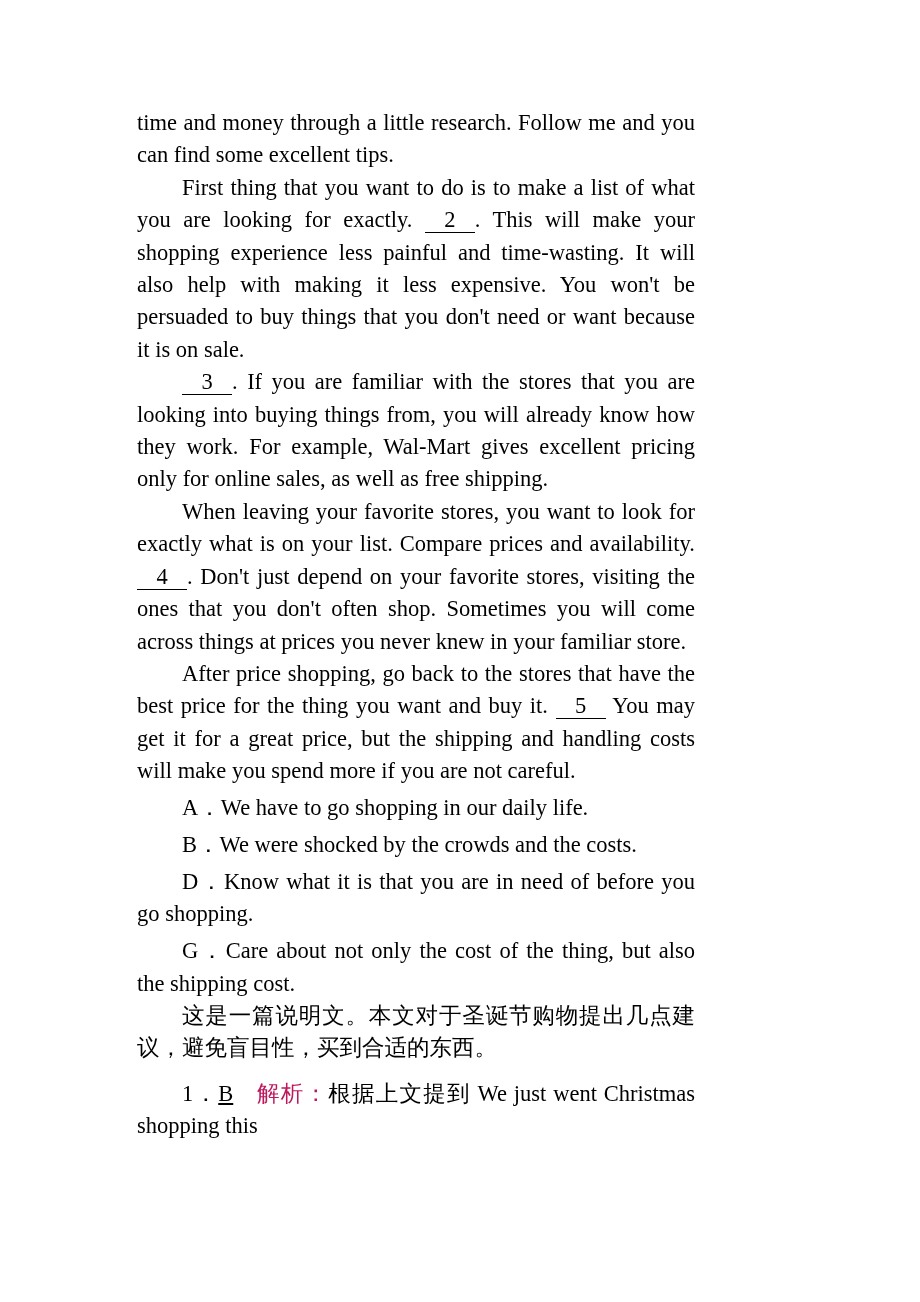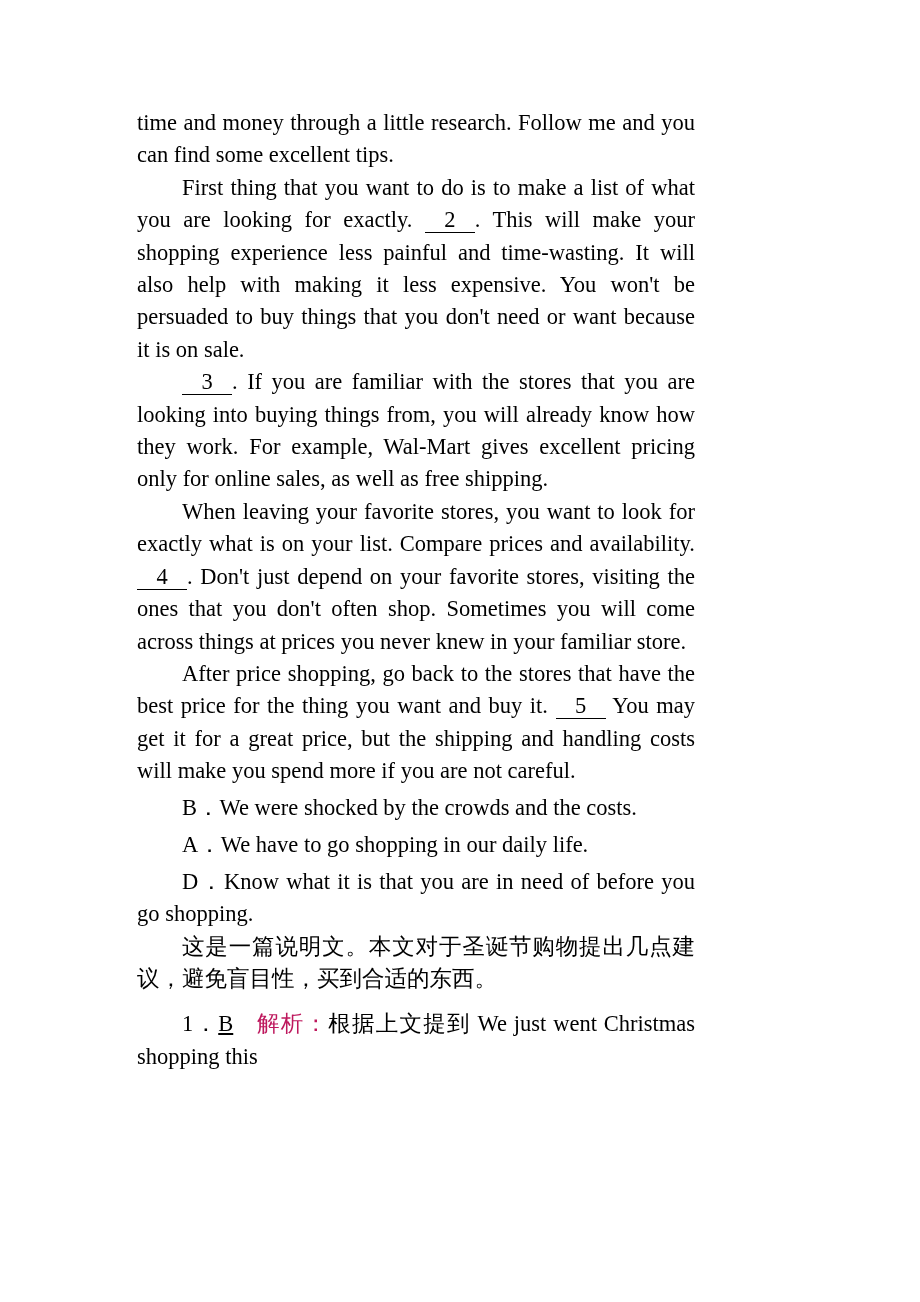--- a/index.html
+++ b/index.html
@@ -37,19 +37,20 @@
 </head>
 <body>
 
 <div class="page">
   <div id="content">
       <p class="para"><span>time and money through a little research. Follow me and you can find some excellent tips.</span></p>
       <p class="para indent"><span>First thing that you want to do is to make a list of what you are looking for exactly. </span><span class="blank">2</span><span>. This will make your shopping experience less painful and time-wasting. It will also help with making it less expensive. You won't be persuaded to buy things that you don't need or want because it is on sale.</span></p>
       <p class="para indent"><span class="blank">3</span><span>. If you are familiar with the stores that you are looking into buying things from, you will already know how they work. For example, Wal-Mart gives excellent pricing only for online sales, as well as free shipping.</span></p>
       <p class="para indent"><span>When leaving your favorite stores, you want to look for exactly what is on your list. Compare prices and availability. </span><span class="blank">4</span><span>. Don't just depend on your favorite stores, visiting the ones that you don't often shop. Sometimes you will come across things at prices you never knew in your familiar store.</span></p>
       <p class="para indent"><span>After price shopping, go back to the stores that have the best price for the thing you want and buy it. </span><span class="blank">5</span><span> You may get it for a great price, but the shipping and handling costs will make you spend more if you are not careful.</span></p>
+      <p class="para indent option"><span>A．</span><span>We have to go shopping in our daily life.</span></p>
       <p class="para indent option"><span>B．</span><span>We were shocked by the crowds and the costs.</span></p>
-      <p class="para indent option"><span>A．</span><span>We have to go shopping in our daily life.</span></p>
       <p class="para indent option"><span>D．</span><span>Know what it is that you are in need of before you go shopping.</span></p>
+      <p class="para indent option"><span>G．</span><span>Care about not only the cost of the thing, but also the shipping cost.</span></p>
       <p class="para indent"><span>这是一篇说明文。本文对于圣诞节购物提出几点建议，避免盲目性，买到合适的东西。</span></p>
       <p class="para indent answer"><span>1．</span><span class="u">B</span><span> </span><span style="color: #be185d;">解析：</span><span>根据上文提到 We just went Christmas shopping this</span></p>
     </div>
 </div>
 
 </body></html>

